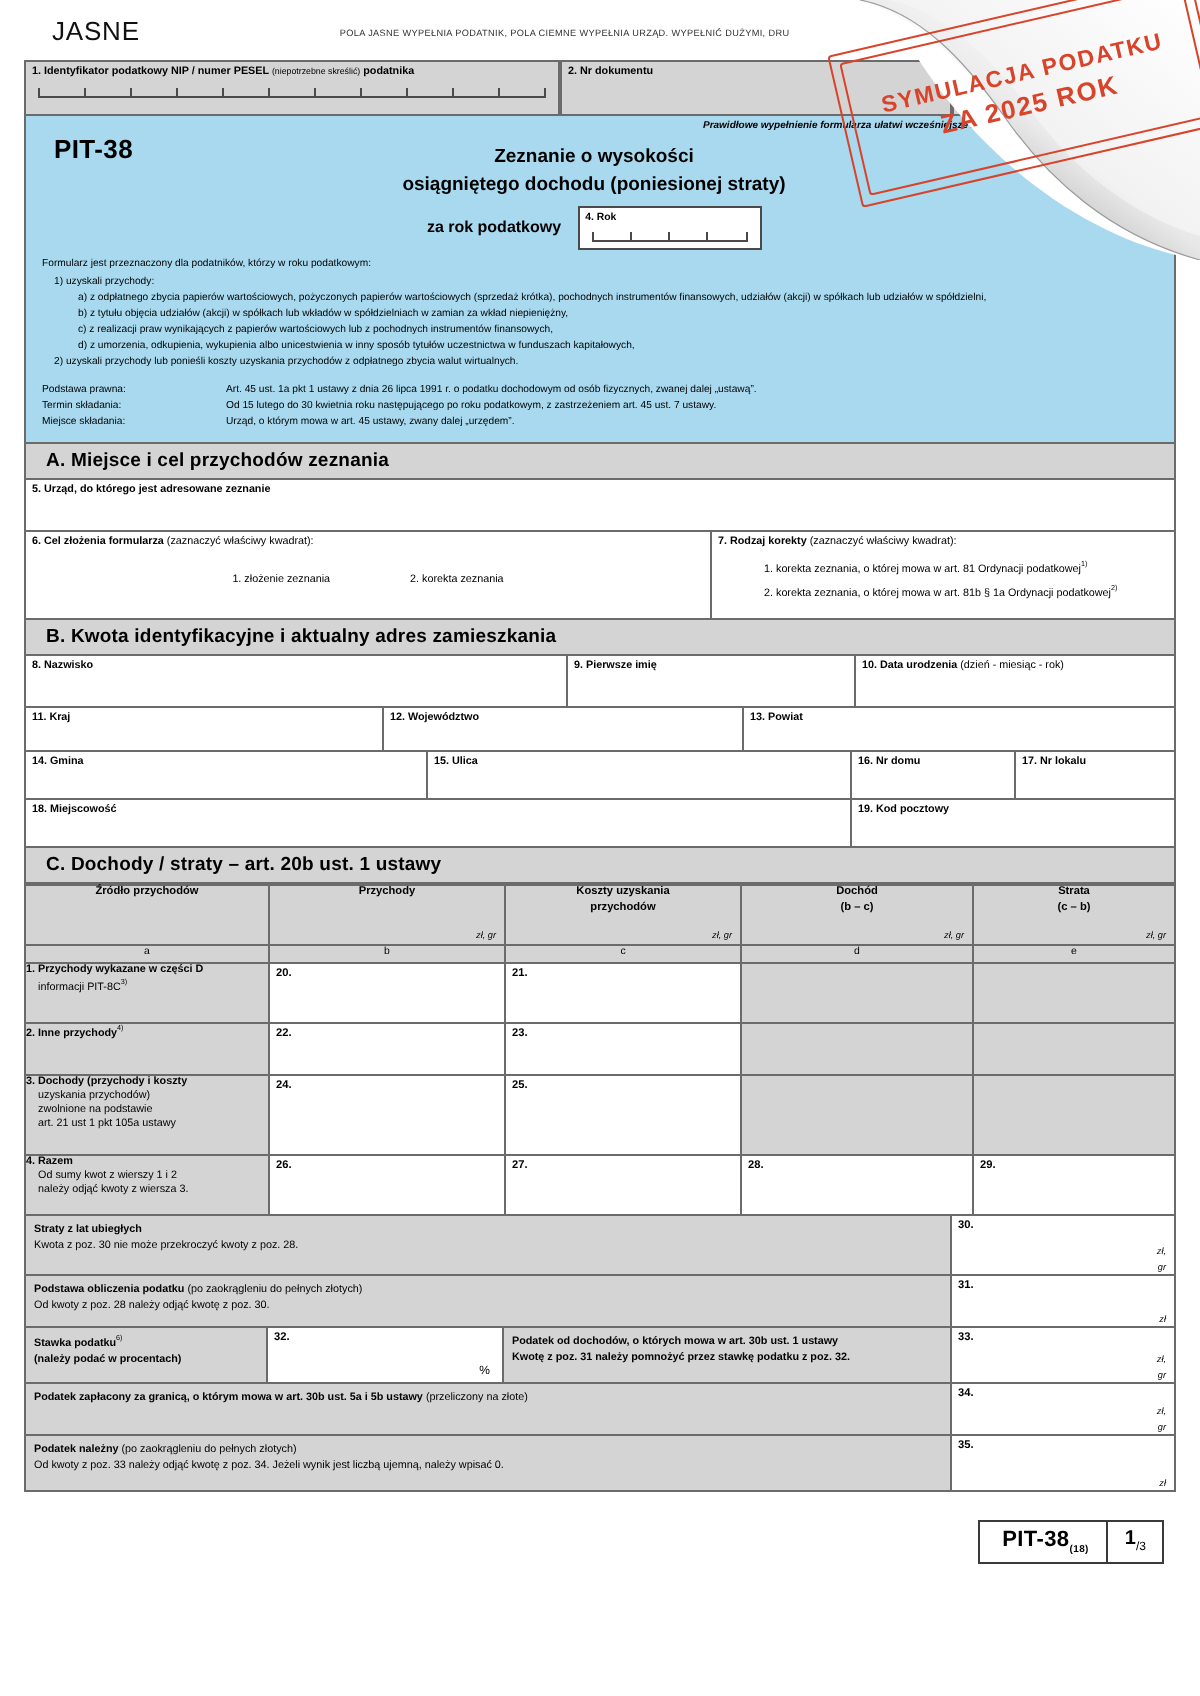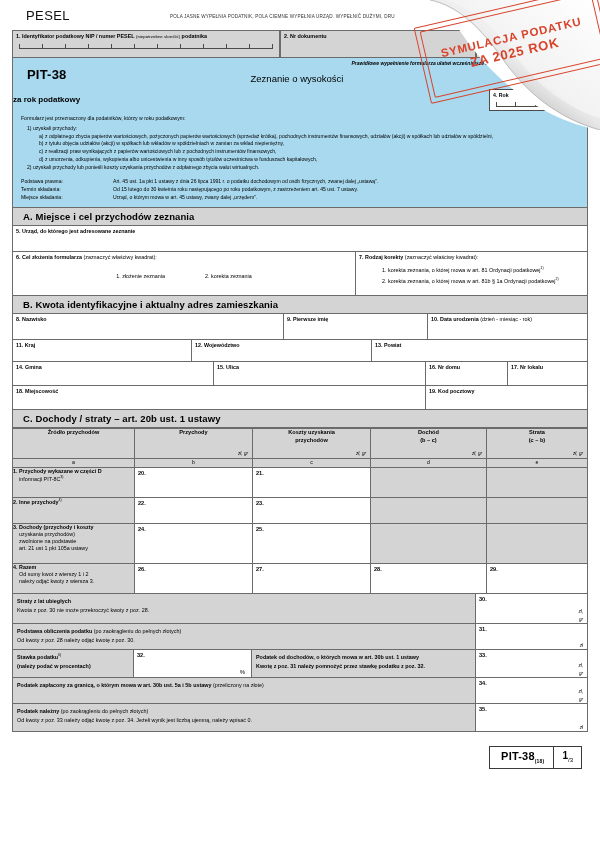--- a/index.html
+++ b/index.html
@@ -39,23 +39,23 @@
   .idrow { display:flex; height:28px; }
   .idrow .c1 { width:268px; }
   .idrow .c2 { width:196px; }
   .idrow .c3 { flex:1; }
 
   
   .blue { background:#a8d9ef; border:1px solid #6b6b6b; border-top:none; padding:0 0 4px 0; position:relative; }
   .bluenote { text-align:right; font-size:5px; font-style:italic; font-weight:bold; padding:2px 6px 1px 0; }
   .pit { font-size:13px; font-weight:bold; padding:0 0 0 14px; letter-spacing:.2px; }
   .titleblk { text-align:center; margin-top:-10px; padding-right:6px; }
-  .t1 { font-size:9.5px; font-weight:normal; line-height:1.45; }
+  .t1 { font-size:9.5px; font-weight:bold; line-height:1.45; }
   .t2 { font-size:9.5px; font-weight:bold; line-height:1.45; }
-  .yearline { display:flex; align-items:center; justify-content:space-between; gap:8px; margin-top:3px; }
+  .yearline { display:flex; align-items:center; justify-content:center; gap:8px; margin-top:3px; }
   .yearlbl { font-size:8px; font-weight:bold; }
   .yearbox { width:92px; height:22px; background:#fff; border:1px solid #4a4a4a; text-align:left; }
   .yearbox .lbl { font-size:5.2px; }
 
   .bluebody { font-size:5.1px; line-height:1.55; padding:4px 8px 0 8px; }
   .bluebody .l0 { margin-bottom:2px; }
   .bluebody .l1 { margin-left:6px; }
   .bluebody .l2 { margin-left:18px; text-indent:-6px; padding-left:6px; }
 
   .legal { display:flex; font-size:5.1px; line-height:1.6; padding:5px 8px 2px 8px; }
@@ -123,21 +123,21 @@
   }
   .stamp .s1 { font-size:11.5px; }
   .stamp .s2 { font-size:13px; }
 </style>
 </head>
 <body>
 
 <div class="page">
 
   <div class="topbar">
-    <div class="brand">PESEL</div>
+    <div class="brand">JASNE</div>
     <div class="topnote">POLA JASNE WYPEŁNIA PODATNIK, POLA CIEMNE WYPEŁNIA URZĄD. WYPEŁNIĆ DUŻYMI, DRU</div>
   </div>
 
   <div class="idrow">
     <div class="cell c1 gray">
       <div class="lbl">
         <span>1. Identyfikator podatkowy NIP / numer PESEL</span>
         <span class="nb">(niepotrzebne skreślić)</span>
         <span>podatnika</span>
       </div>
@@ -162,20 +162,21 @@
       <div class="lbl">3. Sta</div>
     </div>
   </div>
 
   <div class="blue">
     <div class="bluenote">Prawidłowe wypełnienie formularza ułatwi wcześniejsze zapoznanie się z broszurą informacyjną.</div>
     <div class="pit">PIT-38</div>
 
     <div class="titleblk">
       <div class="t1">Zeznanie o wysokości</div>
+      <div class="t2">osiągniętego dochodu (poniesionej straty)</div>
       <div class="yearline">
         <div class="yearlbl">za rok podatkowy</div>
         <div class="yearbox">
           <div class="lbl">4. Rok</div>
           <div class="ticks base">
               <i></i>
               <i></i>
               <i></i>
               <i></i>
             </div>

